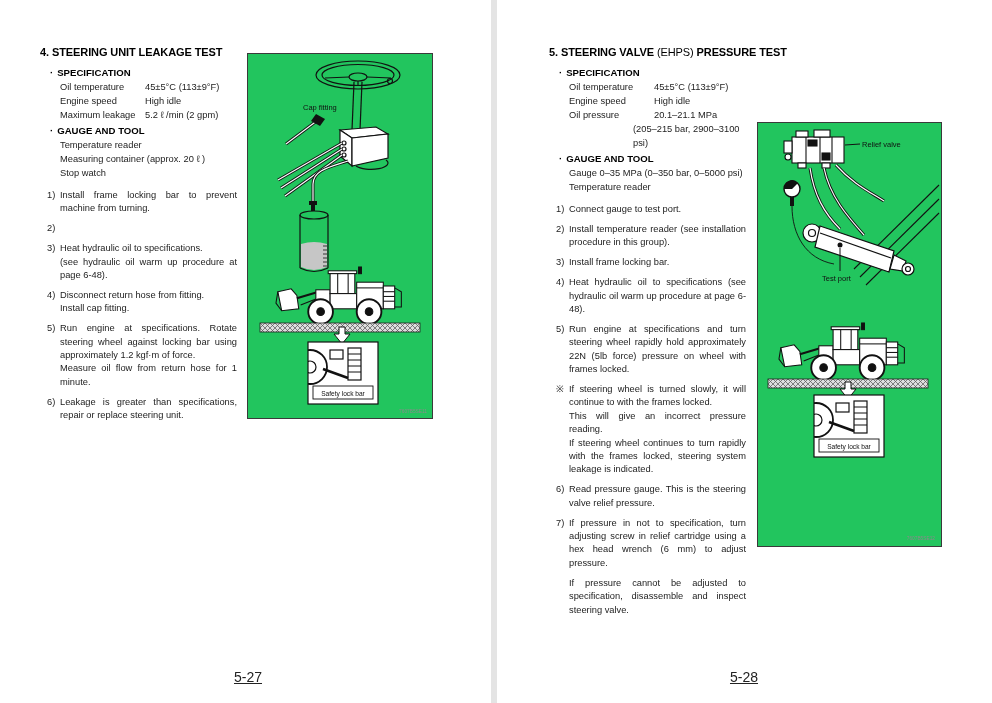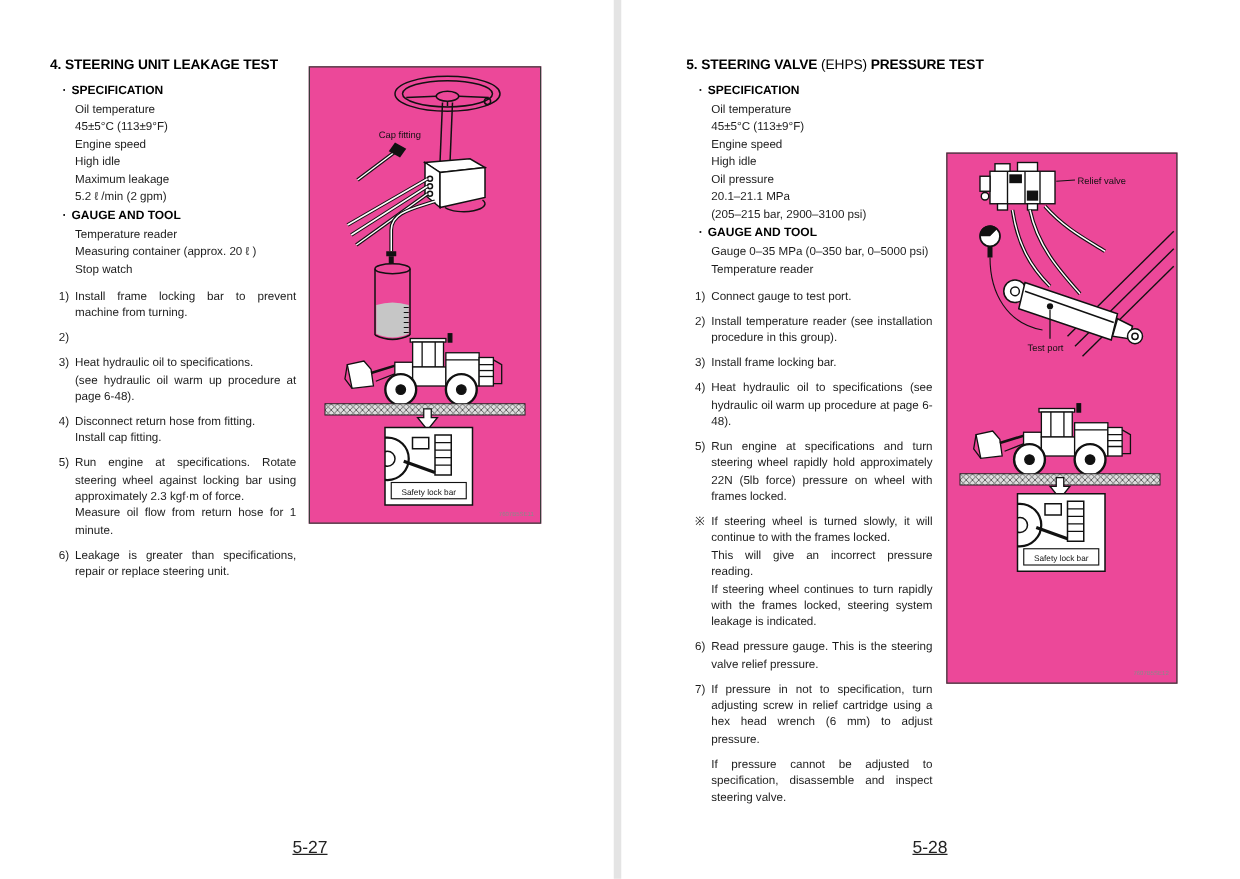--- a/index.html
+++ b/index.html
@@ -15,31 +15,31 @@
   #right-col { left:549px; top:46px; }
 
   .doc-heading { font-size:11px; font-weight:bold; letter-spacing:-0.1px; margin:0 0 9px 0; color:#000; white-space:nowrap; }
   .doc-heading .hnum { margin-right:3px; }
   .doc-heading .hplain { font-weight:normal; }
 
   .sec-head { font-weight:bold; font-size:9.6px; color:#000; margin:3px 0 2px 10px; }
   .sec-head .bullet { margin-right:4px; }
 
   .spec-table { margin-left:20px; }
-  .spec-row { display:flex; font-size:9.3px; line-height:14px;flex-direction:column; }
+  .spec-row { display:flex; font-size:9.3px; line-height:14px; }
   .spec-name { width:85px; flex:none; }
   .spec-row.cont .spec-name { width:64px; }
   .tool-item { font-size:9.3px; line-height:14px; margin-left:20px; }
 
   .steps { margin-top:9px; }
   .step { display:flex; font-size:9.3px; line-height:13.4px; margin-bottom:6.5px; }
   .step-marker { width:13px; flex:none; margin-left:7px; }
   .step-text { flex:1; text-align:justify; white-space:pre-line; }
 
-  .figure-box { position:absolute; border:1px solid #3a3a3a; background:#ec4899; }
+  .figure-box { position:absolute; border:1px solid #3a3a3a; background:#22c55e; }
   #fig-left  { left:247px; top:53px;  width:184px; height:364px; }
   #fig-right { left:757px; top:122px; width:183px; height:423px; }
   .figure-box svg { display:block; width:100%; height:100%; }
   svg text { font-family:"Liberation Sans", sans-serif; fill:#111; }
   .fig-label { font-size:7.5px; }
   .fig-label-small { font-size:6.6px; }
   .fig-code { font-size:4.8px; fill:#8a8a8a; }
 
   .footer { position:absolute; top:669px; width:496px; text-align:center; font-size:14px; color:#222;text-decoration:underline; }
   #footer-left { left:0; } #footer-right { left:496px; }
@@ -151,21 +151,21 @@
       <span class="step-text">Heat hydraulic oil to specifications.
 (see hydraulic oil warm up procedure at page 6-48).</span>
     </div>
     <div class="step">
       <span class="step-marker">4)</span>
       <span class="step-text">Disconnect return hose from fitting.
 Install cap fitting.</span>
     </div>
     <div class="step">
       <span class="step-marker">5)</span>
-      <span class="step-text">Run engine at specifications.  Rotate steering wheel against locking bar using approximately 2.3 kgf·m of force.
+      <span class="step-text">Run engine at specifications.  Rotate steering wheel against locking bar using approximately 1.2 kgf·m of force.
 Measure oil flow from return hose for 1 minute.</span>
     </div>
     <div class="step">
       <span class="step-marker">6)</span>
       <span class="step-text">Leakage is greater than specifications, repair or replace steering unit.</span>
     </div>
   </div>
 </div>
 
 <div class="figure-box" id="fig-left">

